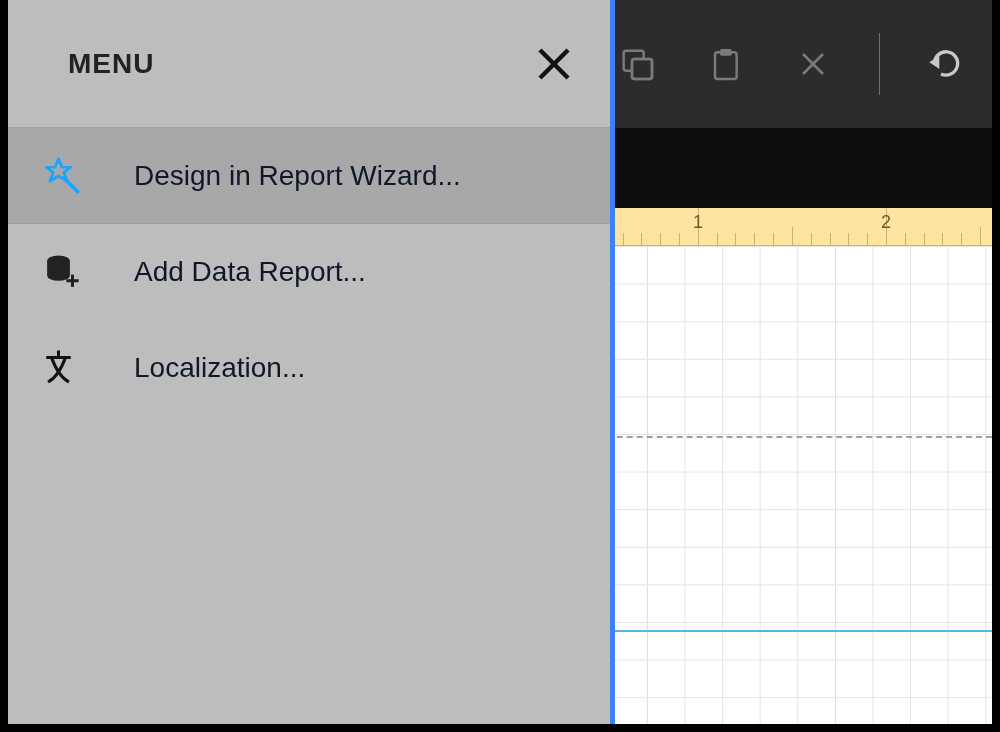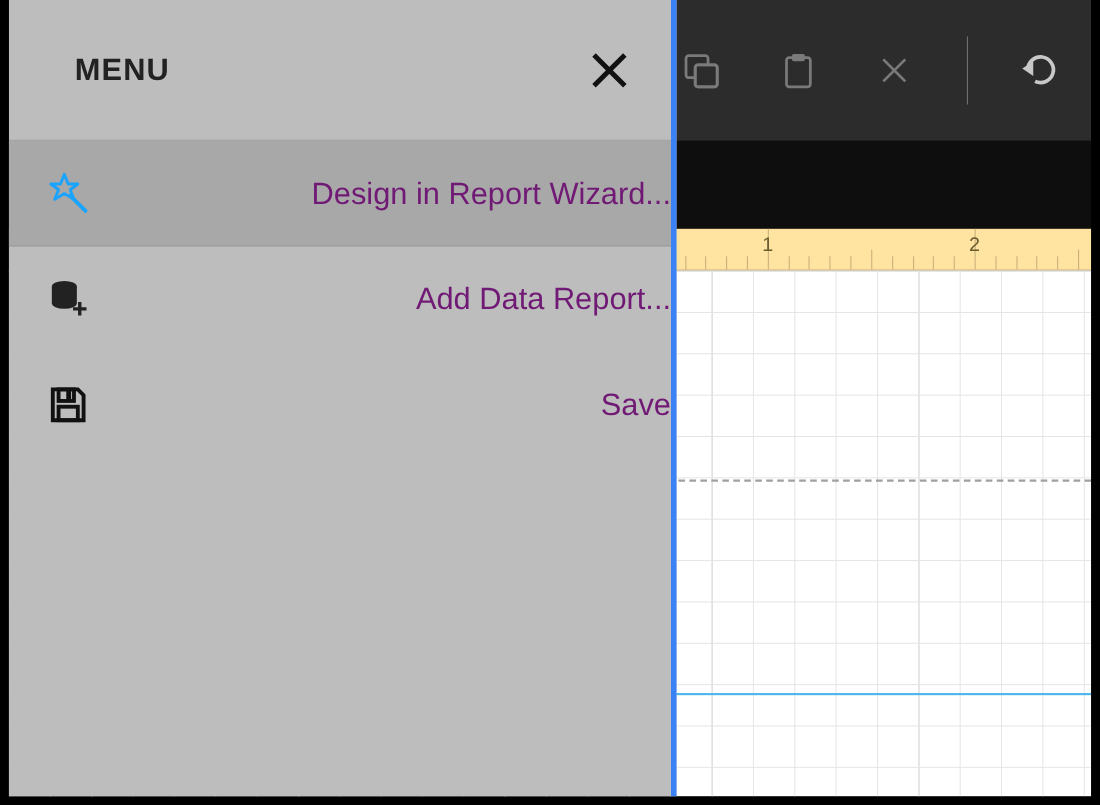--- a/index.html
+++ b/index.html
@@ -65,21 +65,21 @@
       padding: 0 34px 0 60px;
       border-bottom:1px solid #a2a2a2;
     }
     .menu-title { font-size:28px; font-weight:600; letter-spacing:1px; color:#222; }
     .close-btn { width:44px; height:44px; display:flex; align-items:center; justify-content:center; cursor:pointer; }
 
     .menu-list { flex:1; }
     .menu-item {
       height:96px; display:flex; align-items:center; gap:48px;
       padding-left:30px; cursor:pointer;
-      font-size:28px; color:#701a75;justify-content:space-between;
+      font-size:28px; color:#0f172a;
     }
     .menu-item.hover { background:#a8a8a8; border-bottom:1px solid #9c9c9c; }
     .mi-icon { width:48px; height:48px; display:flex; align-items:center; justify-content:center; }
     .mi-icon svg { width:42px; height:42px; }
   </style>
 </head>
 <body>
 
 <div class="viewport">
 
@@ -171,28 +171,28 @@
           <svg viewBox="0 0 48 48">
             <ellipse cx="20" cy="11" rx="13" ry="6" fill="#222"></ellipse>
             <path d="M7 11 v17 a13 6 0 0 0 26 0 V11" fill="#222"></path>
             <line x1="36" y1="27" x2="36" y2="41" stroke="#222" stroke-width="3.5"></line>
             <line x1="29" y1="34" x2="43" y2="34" stroke="#222" stroke-width="3.5"></line>
           </svg>
         </span>
         <span>Add Data Report...</span>
       </div>
 
-
       <div class="menu-item">
         <span class="mi-icon">
           <svg viewBox="0 0 48 48">
-            <path d="M8 8 h26 l6 6 v26 h-32 z" fill="none" stroke="#111" stroke-width="4"></path>
-            <rect x="14" y="8" width="16" height="12" fill="none" stroke="#111" stroke-width="4"></rect>
-            <rect x="22" y="8" width="5" height="12" fill="#111"></rect>
-            <rect x="14" y="26" width="20" height="14" fill="none" stroke="#111" stroke-width="4"></rect>
+            <line x1="6" y1="12" x2="34" y2="12" stroke="#111" stroke-width="3.5"></line>
+            <line x1="20" y1="4" x2="20" y2="12" stroke="#111" stroke-width="3.5"></line>
+            <path d="M12 12 Q20 34 32 40" fill="none" stroke="#111" stroke-width="3.5"></path>
+            <path d="M28 12 Q20 34 8 40" fill="none" stroke="#111" stroke-width="3.5"></path>
           </svg>
         </span>
-        <span>Save</span>
+        <span>Localization...</span>
       </div>
+
 
     </div>
   </div>
 </div>
 
 </body></html>

